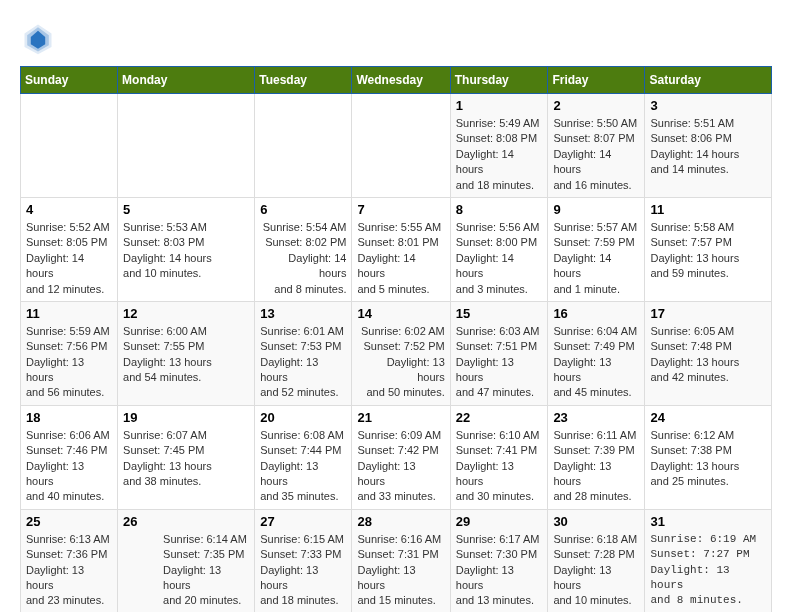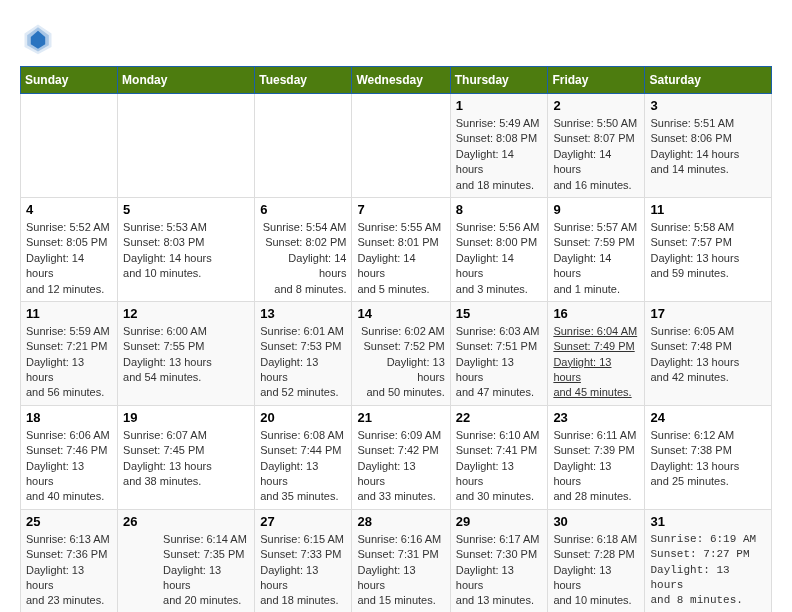--- a/index.html
+++ b/index.html
@@ -192,21 +192,21 @@
           <div class="day-info" style="white-space: pre-line;">Sunrise: 5:58 AM
 Sunset: 7:57 PM
 Daylight: 13 hours
 and 59 minutes.</div>
         </td>
       </tr>
       <tr>
         <td>
           <span class="day-number">11</span>
           <div class="day-info" style="white-space: pre-line;">Sunrise: 5:59 AM
-Sunset: 7:21 PM
+Sunset: 7:56 PM
 Daylight: 13 hours
 and 56 minutes.</div>
         </td>
         <td>
           <span class="day-number">12</span>
           <div class="day-info" style="white-space: pre-line;">Sunrise: 6:00 AM
 Sunset: 7:55 PM
 Daylight: 13 hours
 and 54 minutes.</div>
         </td>
@@ -226,21 +226,21 @@
         </td>
         <td>
           <span class="day-number">15</span>
           <div class="day-info" style="white-space: pre-line;">Sunrise: 6:03 AM
 Sunset: 7:51 PM
 Daylight: 13 hours
 and 47 minutes.</div>
         </td>
         <td>
           <span class="day-number">16</span>
-          <div class="day-info" style="white-space: pre-line; text-decoration: underline;">Sunrise: 6:04 AM
+          <div class="day-info" style="white-space: pre-line;">Sunrise: 6:04 AM
 Sunset: 7:49 PM
 Daylight: 13 hours
 and 45 minutes.</div>
         </td>
         <td>
           <span class="day-number">17</span>
           <div class="day-info" style="white-space: pre-line;">Sunrise: 6:05 AM
 Sunset: 7:48 PM
 Daylight: 13 hours
 and 42 minutes.</div>

